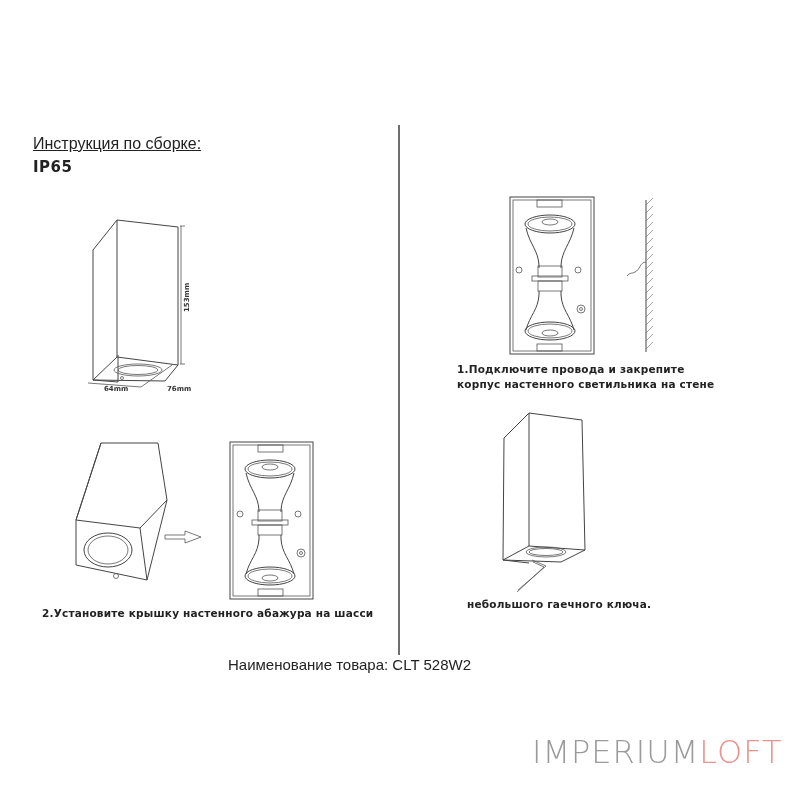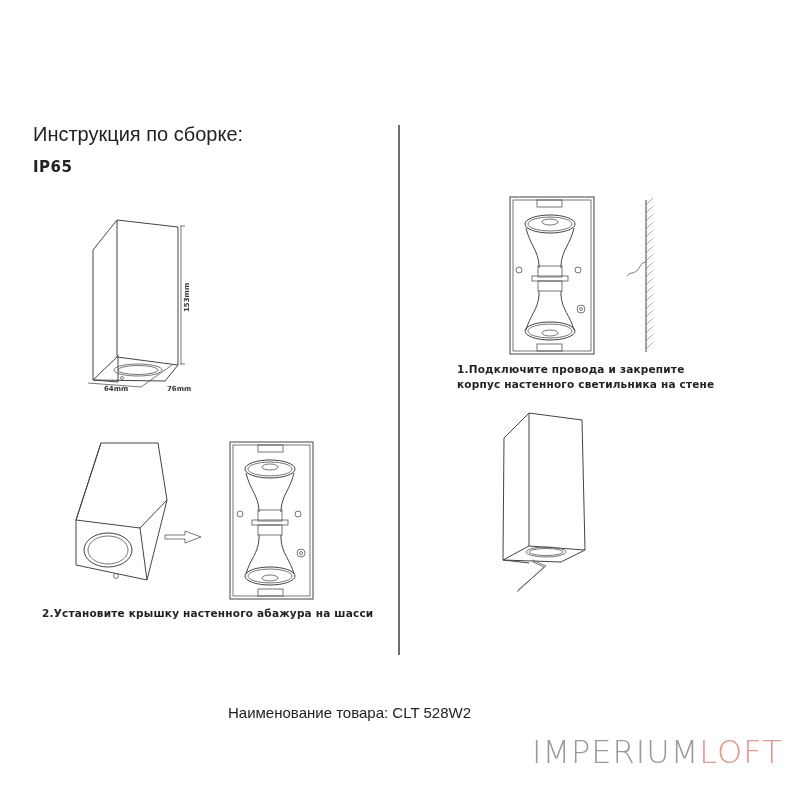--- a/index.html
+++ b/index.html
@@ -1,25 +1,25 @@
 <!DOCTYPE html>
 <html><head>
   <meta charset="utf-8">
   <style>
     html, body { margin: 0; padding: 0; background: #ffffff; }
     body { width: 800px; height: 800px; position: relative; overflow: hidden; font-family: "Liberation Sans", sans-serif; color: #1a1a1a; }
     .abs { position: absolute; }
-    .title { left: 33px; top: 123px; font-size: 20px; color: #222; }
+    .title { left: 33px; top: 135px; font-size: 16px; color: #222; text-decoration: underline; }
     .ip { left: 33px; top: 158px; font-size: 15px; font-weight: bold; font-family: "DejaVu Sans", sans-serif; letter-spacing: 0.5px; color: #222; }
     .divider { left: 398px; top: 125px; width: 1.5px; height: 530px; background: #6e6e6e; }
     .step { font-family: "DejaVu Sans", sans-serif; font-weight: bold; font-size: 10.5px; line-height: 15px; color: #222; letter-spacing: 0.2px; }
     .step1 { left: 457px; top: 362px; }
     .step2 { left: 42px; top: 606px; }
     .step3 { left: 467px; top: 597px; }
-    .product { left: 228px; top: 656px; font-size: 15px; color: #222; margin-top: 48px; }
+    .product { left: 228px; top: 656px; font-size: 15px; color: #222; }
     .logo { left: 532px; top: 733px; font-family: "DejaVu Sans", sans-serif; font-size: 32px; font-weight: 300; letter-spacing: 1px; }
     .logo .a { color: #9a9a9a; }
     .logo .b { color: #e8948f; }
     svg { position: absolute; overflow: visible; }
     svg .ln { fill: none; stroke: #444; stroke-width: 1; }
     svg .ln2 { fill: none; stroke: #555; stroke-width: 0.8; }
     .dim { font-family: "DejaVu Sans", sans-serif; font-size: 7px; font-weight: bold; fill: #333; }
   </style>
 </head>
 <body>
@@ -145,19 +145,20 @@
 <div class="abs step step1">
   <div>1.Подключите провода и закрепите</div>
   <div>корпус настенного светильника на стене</div>
 </div>
 
 <div class="abs step step2">
   <div>2.Установите крышку настенного абажура на шасси</div>
 </div>
 
 <div class="abs step step3">
+  <div>небольшого гаечного ключа.</div>
 </div>
 
 <div class="abs product">Наименование товара: CLT 528W2</div>
 
 <div class="abs logo">
   <span class="a">IMPERIUM</span><span class="b">LOFT</span>
 </div>
 
 </body></html>

